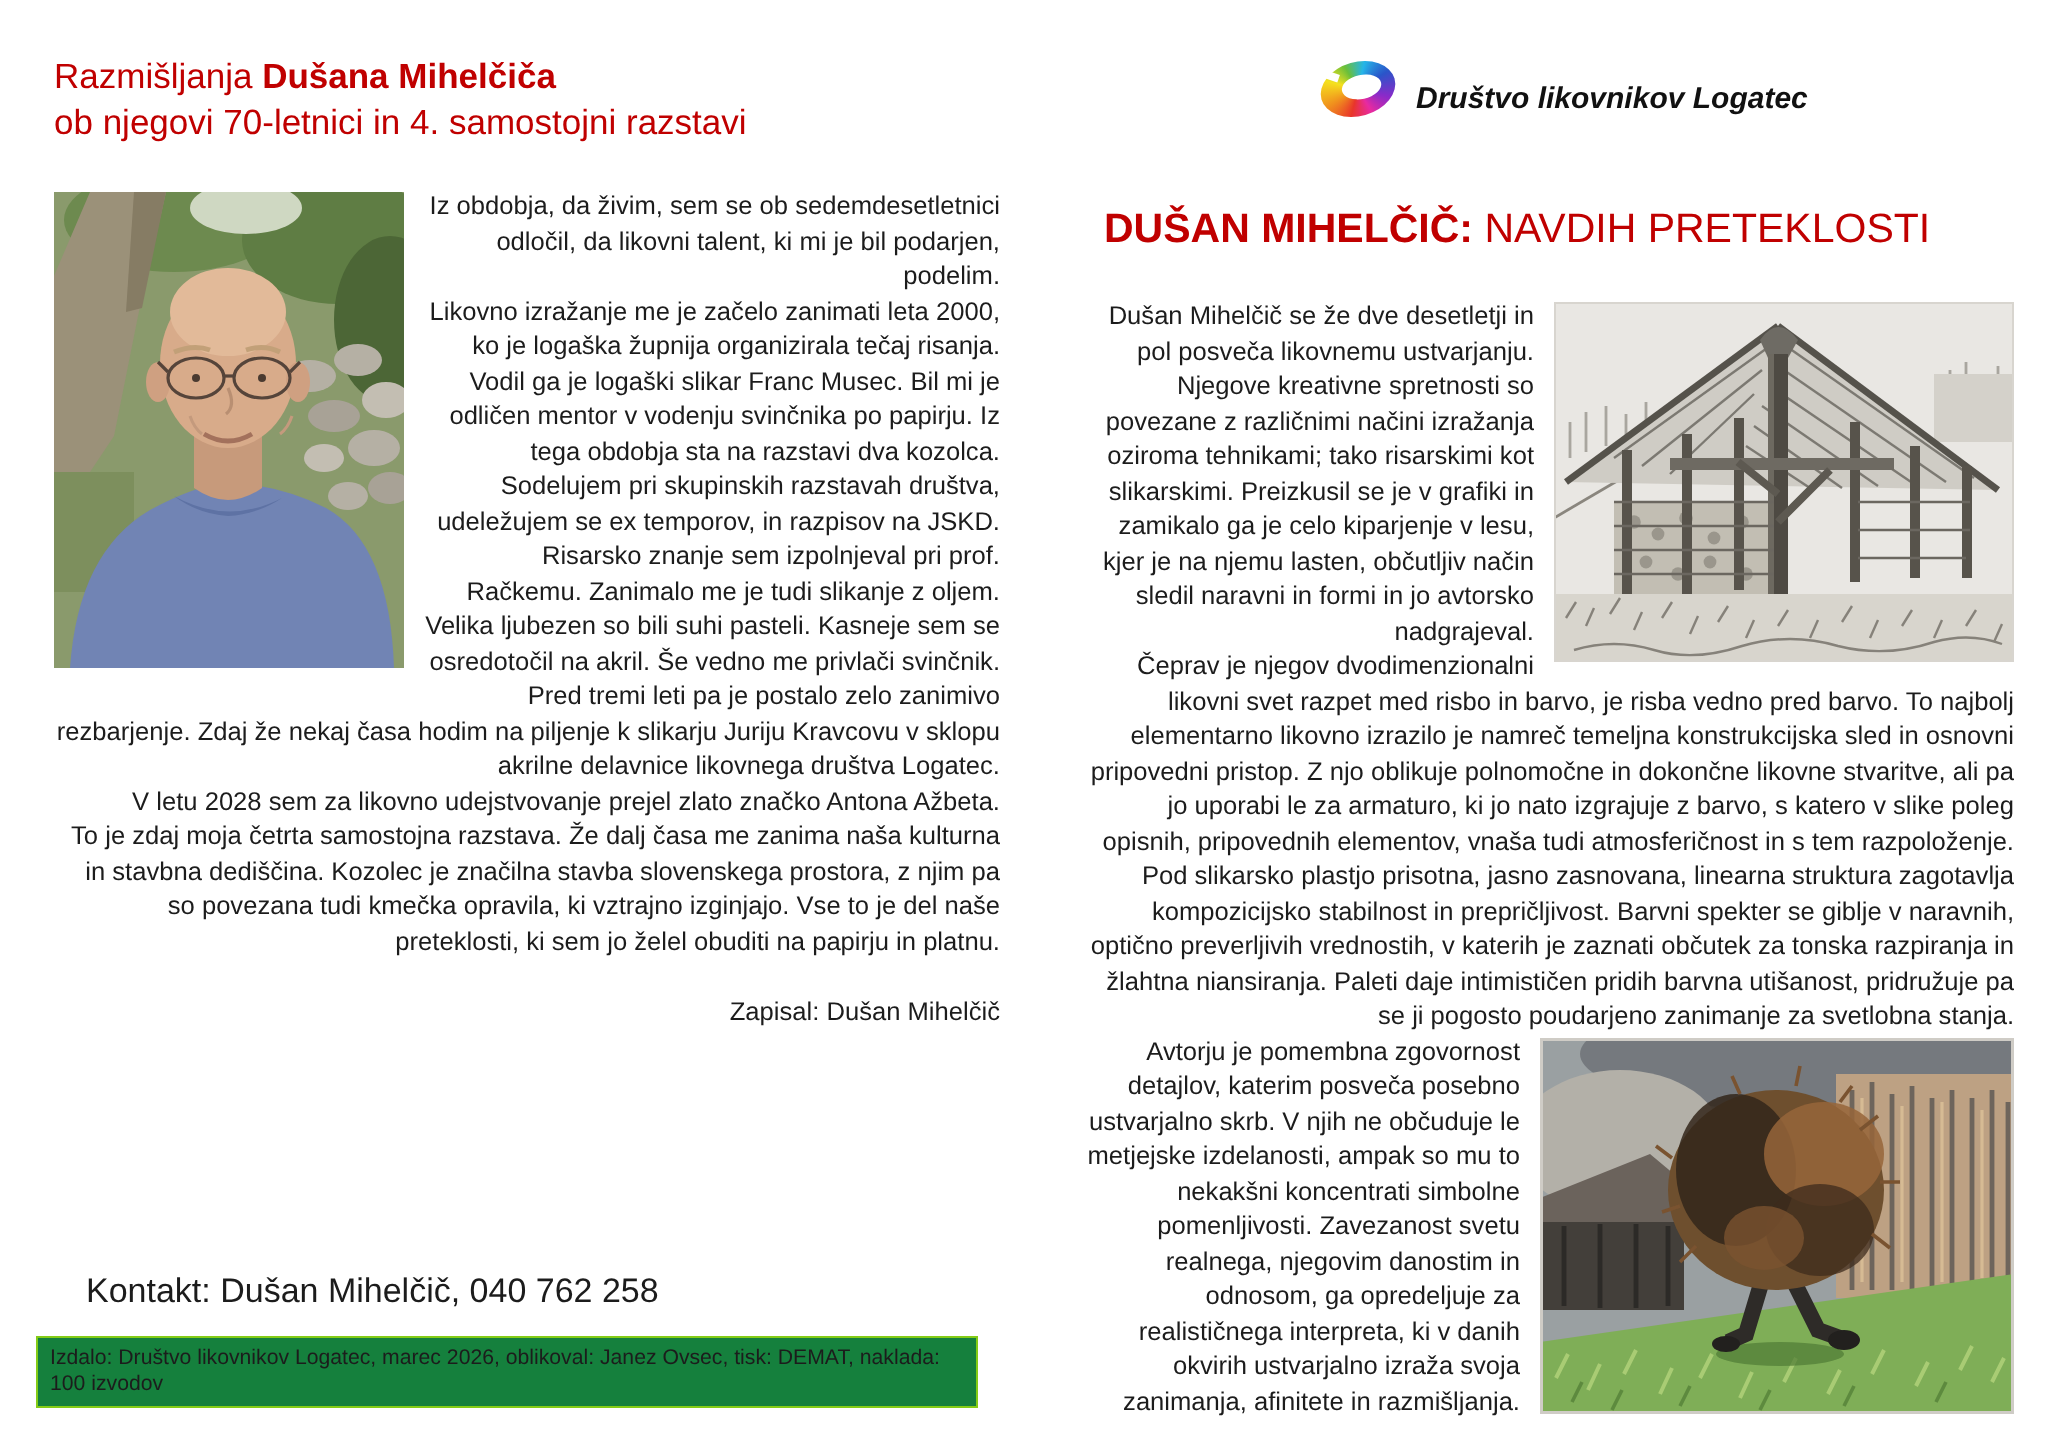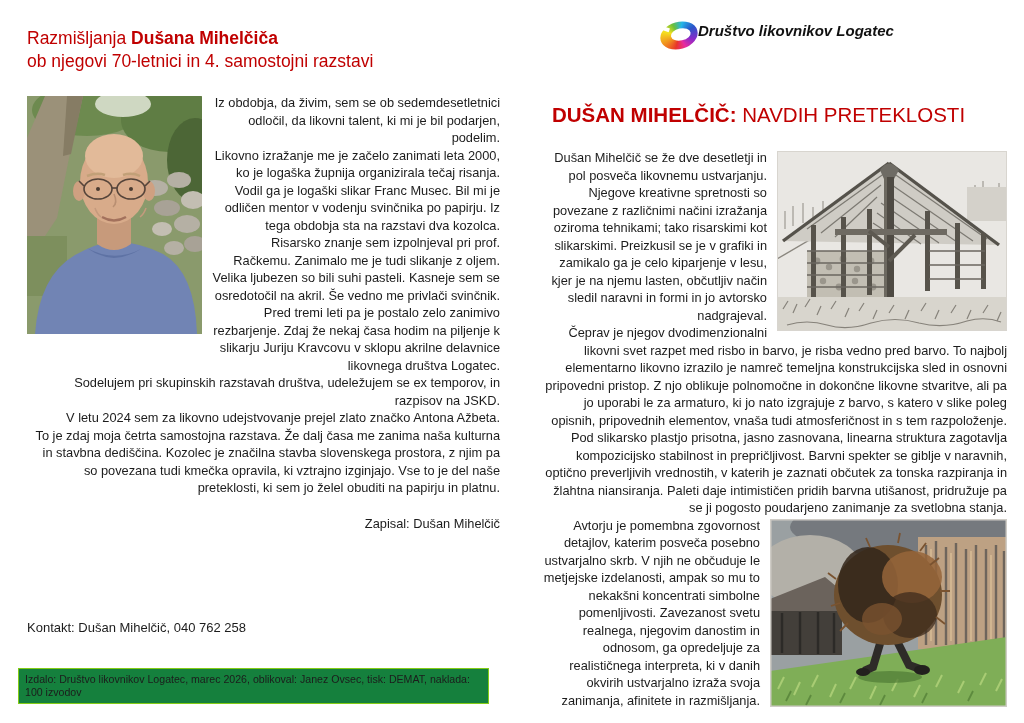--- a/index.html
+++ b/index.html
@@ -11,26 +11,26 @@
   #right-page{left:540px;top:22px;width:467px;}
 
   
   .doc-title{color:#c00000;font-size:17.5px;line-height:23px;margin:2px 0 0 0;font-weight:400;}
   .doc-title .bold{font-weight:700;}
   .flow{margin-top:21px;font-size:12.8px;line-height:17.5px;text-align:justify;}
   .flow p{margin:0;text-align:right;}
   figure{margin:0;}
   .portrait{float:left;width:175px;height:238px;margin:2px 10px 6px 0;}
   .zapisal{margin-top:18px !important;text-align:left;}
-  .kontakt{position:absolute;left:0;top:595px;font-size:13px;margin:0;}
+  .kontakt{position:absolute;left:0;top:595px;font-size:17px;margin:16px;}
   .imprint-box{position:absolute;left:-9px;top:643px;width:457px;border:1px solid #84cc16;
                padding:4px 6px;font-size:10.6px;line-height:13px;background:#15803d;}
 
   
-  .logo-row{display:flex;align-items:flex-start;margin-left:120px;height:36px;}
+  .logo-row{display:flex;align-items:flex-end;gap:10px;margin-left:120px;height:36px;}
   .swirl{width:38px;height:27px;border-radius:50%;flex:0 0 auto;transform:rotate(-16deg);
          background:conic-gradient(from 210deg,#e8352a,#f08f1e,#f5e11e,#6abf3a,#25b5e8,#2a55c9,#8a2ac9,#e82aa0,#e8352a);
          position:relative;}
   .swirl::after{content:"";position:absolute;left:11px;top:7px;width:20px;height:12px;
                 border-radius:50%;background:#fff;transform:rotate(4deg);}
   .swirl::before{content:"";position:absolute;left:2px;top:1px;width:10px;height:4px;
                  background:#fff;transform:rotate(35deg);}
   .logo-text{font-size:15px;font-weight:700;font-style:italic;color:#111;}
 
   .main-heading{color:#c00000;font-size:20.5px;line-height:26px;margin:44px 0 0 0;font-weight:400;white-space:nowrap;}
@@ -86,23 +86,23 @@
           <circle cx="104" cy="93" r="2" fill="#4a3a30"></circle>
         <path d="M60,80 q10,-4 18,-1" stroke="#c2a078" stroke-width="2.5" fill="none"></path>
         <path d="M96,79 q9,-3 17,1" stroke="#c2a078" stroke-width="2.5" fill="none"></path>
         <path d="M87,98 q4,9 -1,13" stroke="#b98f72" stroke-width="1.6" fill="none"></path>
         <path d="M75,121 q12,7 24,0" stroke="#a3715c" stroke-width="2.4" fill="none"></path>
         <path d="M68,112 q2,6 6,9 M119,112 q-2,6 -6,9" stroke="#c49a7d" stroke-width="1.5" fill="none"></path>
       </svg>
     </figure>
     <p>Iz obdobja, da živim, sem se ob sedemdesetletnici odločil, da likovni talent, ki mi je bil podarjen, podelim.</p>
     <p>Likovno izražanje me je začelo zanimati leta 2000, ko je logaška župnija organizirala tečaj risanja. Vodil ga je logaški slikar Franc Musec. Bil mi je odličen mentor v vodenju svinčnika po papirju. Iz tega obdobja sta na razstavi dva kozolca.</p>
+    <p>Sodelujem pri skupinskih razstavah društva, udeležujem se ex temporov, in razpisov na JSKD.</p>
     <p>Risarsko znanje sem izpolnjeval pri prof. Račkemu. Zanimalo me je tudi slikanje z oljem. Velika ljubezen so bili suhi pasteli. Kasneje sem se osredotočil na akril. Še vedno me privlači svinčnik. Pred tremi leti pa je postalo zelo zanimivo rezbarjenje. Zdaj že nekaj časa hodim na piljenje k slikarju Juriju Kravcovu v sklopu akrilne delavnice likovnega društva Logatec.</p>
-    <p>Sodelujem pri skupinskih razstavah društva, udeležujem se ex temporov, in razpisov na JSKD.</p>
-    <p>V letu 2024 sem za likovno udejstvovanje prejel zlato značko Antona Ažbeta.</p>
+    <p>V letu 2028 sem za likovno udejstvovanje prejel zlato značko Antona Ažbeta.</p>
     <p>To je zdaj moja četrta samostojna razstava. Že dalj časa me zanima naša kulturna in stavbna dediščina. Kozolec je značilna stavba slovenskega prostora, z njim pa so povezana tudi kmečka opravila, ki vztrajno izginjajo. Vse to je del naše preteklosti, ki sem jo želel obuditi na papirju in platnu.</p>
     <p class="zapisal">Zapisal: Dušan Mihelčič</p>
   </div>
 
   <p class="kontakt">Kontakt: Dušan Mihelčič, 040 762 258</p>
 
   <div class="imprint-box">
     <span>Izdalo: Društvo likovnikov Logatec, marec 2026,  oblikoval: Janez Ovsec, tisk: DEMAT,   naklada: 100 izvodov</span>
   </div>
 </div>

